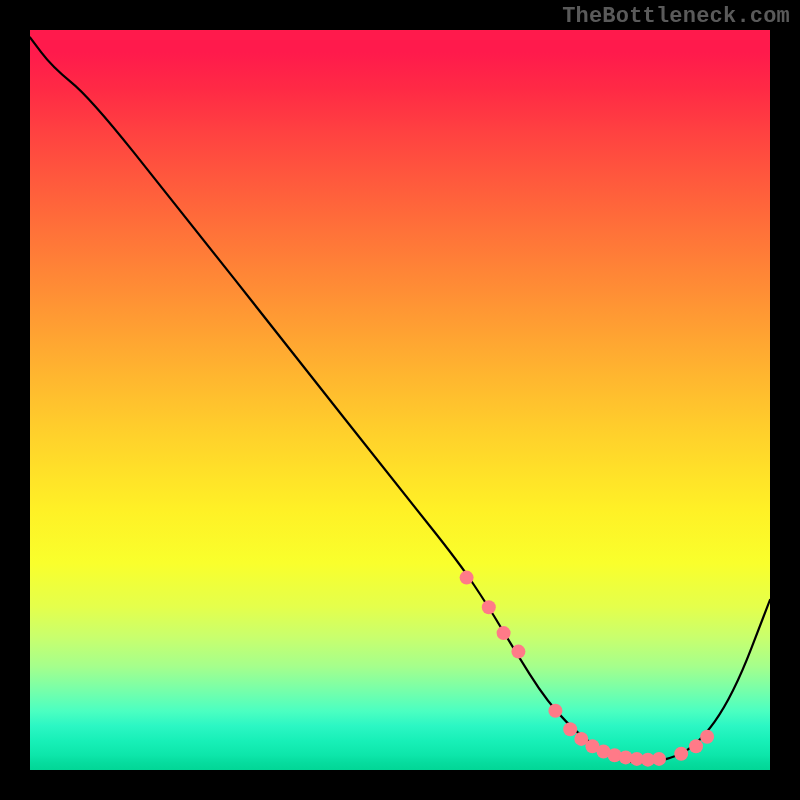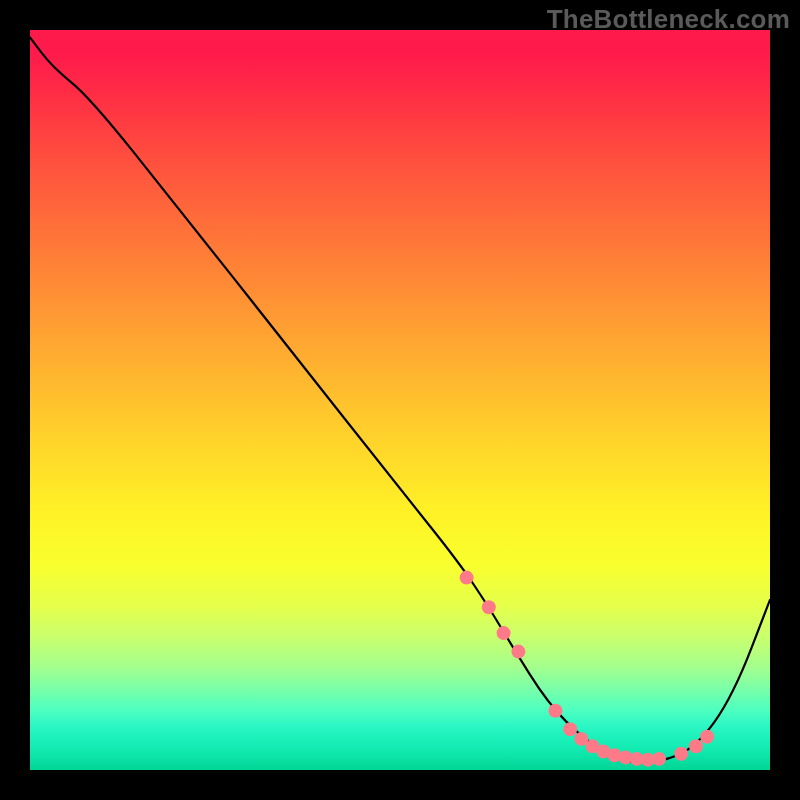--- a/index.html
+++ b/index.html
@@ -7,22 +7,22 @@
   .container {
     width: 800px;
     height: 800px;
     background: #000;
     position: relative;
   }
   .watermark {
     position: absolute;
     top: 4px;
     right: 10px;
-    font-family: Liberation Sans, sans-serif;
-    font-size: 26px;
+    font-family: Liberation Mono, monospace;
+    font-size: 22px;
     font-weight: 600;
     color: #5a5a5a;
     letter-spacing: 0.2px;
     z-index: 10;
   }
   .plot-area {
     position: absolute;
     left: 30px;
     right: 30px;
     top: 30px;

